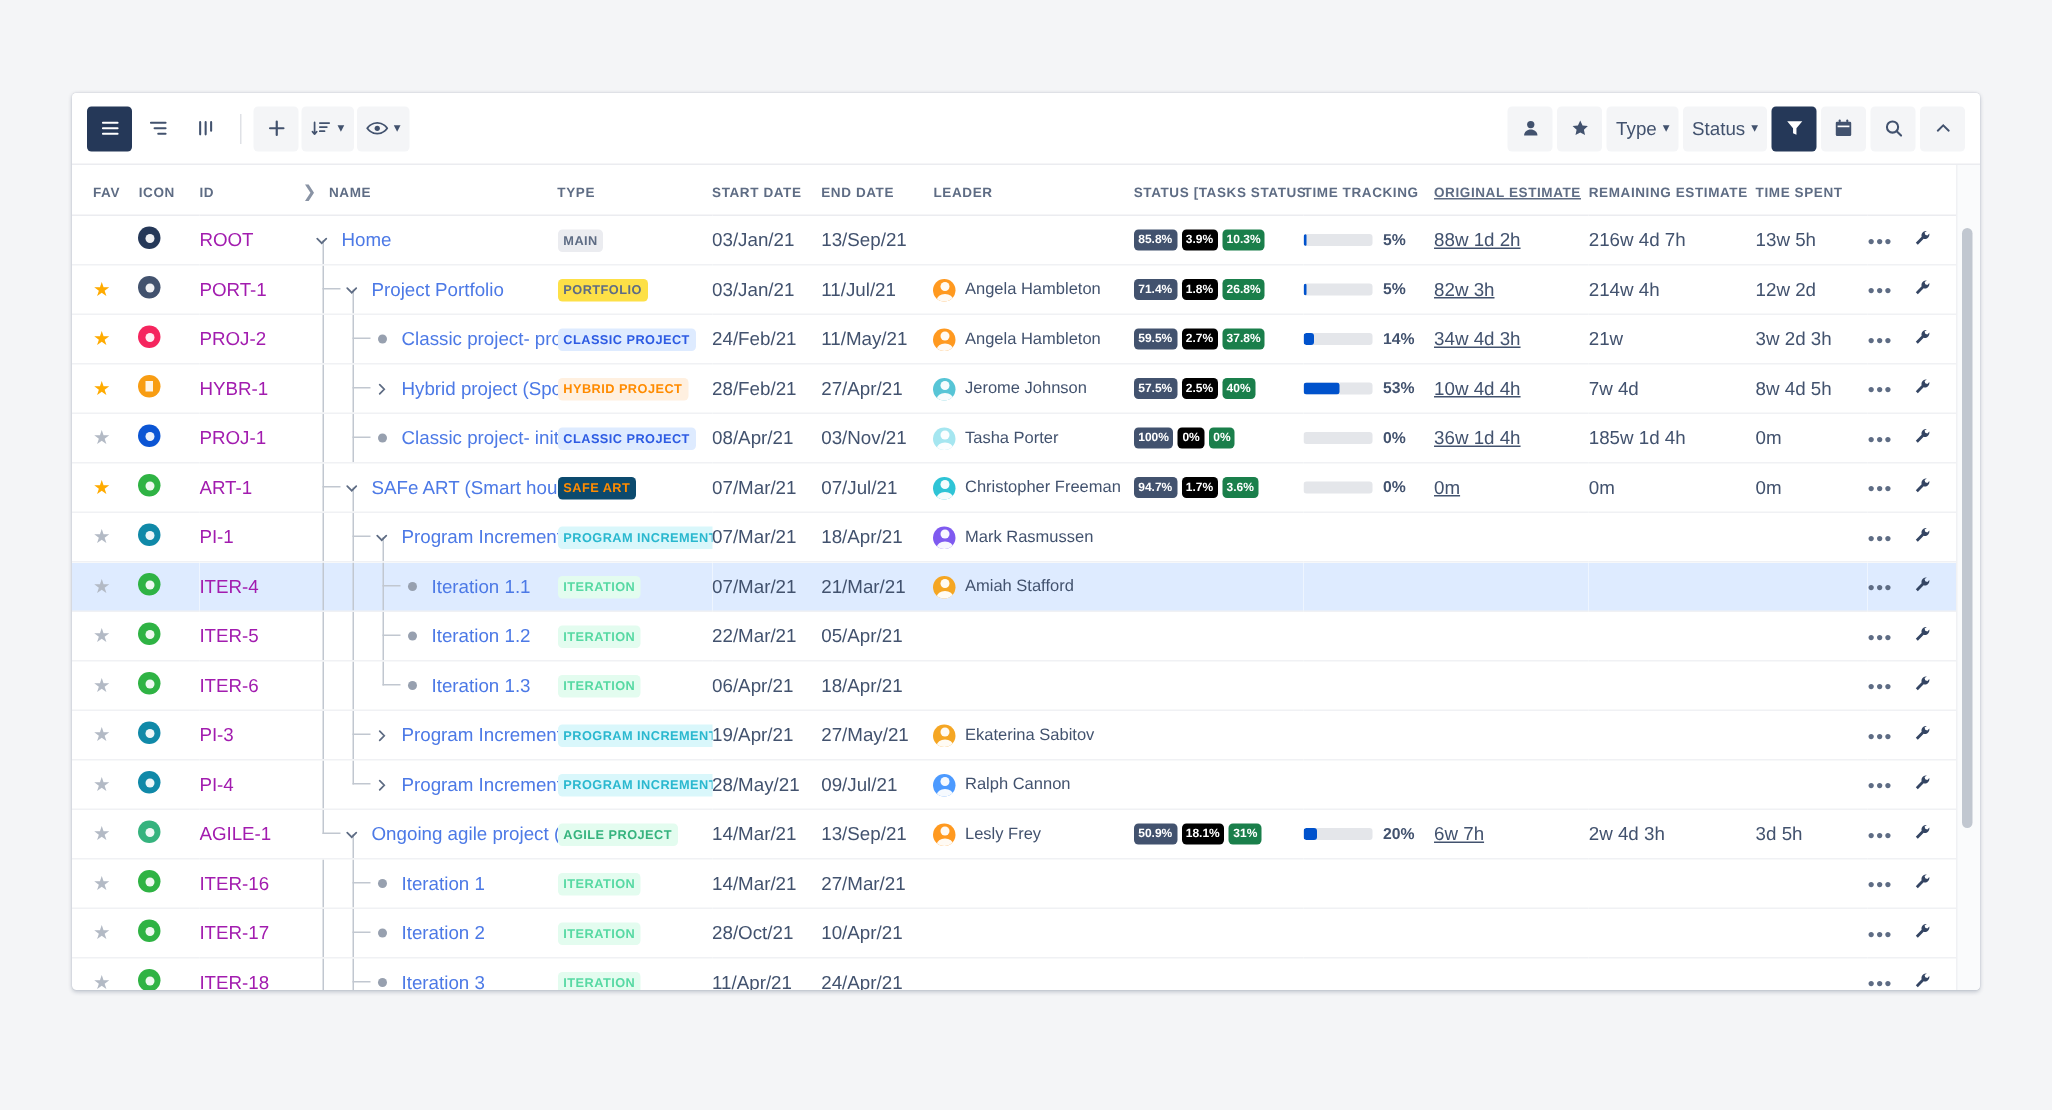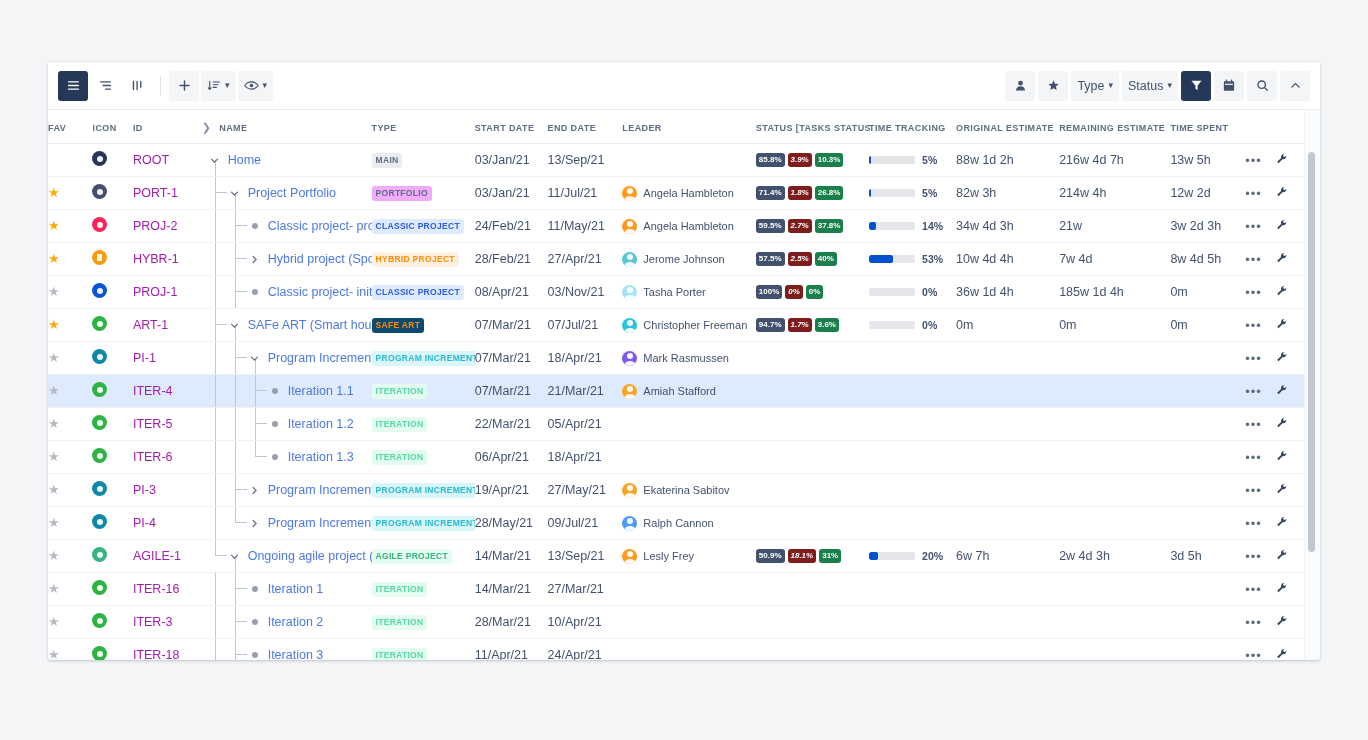--- a/index.html
+++ b/index.html
@@ -52,31 +52,31 @@
     white-space: nowrap; vertical-align: middle;
   }
   tbody td {
     border-bottom: 1px solid #f0f1f4; height: 32px;
     font-size: 12.5px; color: #42526e; vertical-align: middle;
     white-space: nowrap; overflow: hidden;
   }
   tr.sel td { background: #deebff; }
 
   
-  .c-fav   { width: 44px;  }
+  .c-fav   { width: 44px;  padding-left: 14px; }
   .c-icon  { width: 40px; }
   .c-id    { width: 68px; }
   .c-name  { width: 168px; }
   .c-type  { width: 102px; }
   .c-sd    { width: 72px; }
   .c-ed    { width: 74px; }
   .c-lead  { width: 132px; }
   .c-stat  { width: 112px; }
   .c-tt    { width: 86px; }
-  .c-oe    { width: 102px; }
+  .c-oe    { width: 102px; text-decoration: underline; }
   .c-re    { width: 110px; }
   .c-ts    { width: 74px; }
   .c-dots  { width: 30px; }
   .c-wr    { width: 30px; }
 
   
   .star { font-size: 13px; color: #b3bac5; cursor: pointer; line-height: 1; }
   .star.on { color: #ffab00; }
 
   
@@ -120,21 +120,21 @@
     white-space: nowrap;
   }
 
   
   .stats { display: flex; gap: 3px; align-items: flex-start; }
   .sbadge {
     font-size: 8px; font-weight: bold; color: #fff;
     padding: 2px 3px; border-radius: 3px; line-height: 1.25;
   }
   .s-grey { background: #42526e; }
-  .s-blue { background: #7f1d1d; font-style: italic; }
+  .s-blue { background: #000000; }
   .s-green { background: #1a7f4b; }
 
   
   .ttwrap { display: flex; align-items: center; gap: 7px; }
   .bar { width: 46px; height: 8px; background: #e4e6ea; border-radius: 2px; overflow: hidden; }
   .bar > i { display: block; height: 100%; background: #0052cc; border-radius: 2px; }
   .pct { font-size: 10.5px; font-weight: bold; color: #42526e; }
 
   
   .av {
@@ -370,21 +370,21 @@
                   <div class="nameinner" style="padding-left:26px">
                     <span class="toggle">
                       <svg width="11" height="11" viewBox="0 0 16 16" fill="none" stroke="#5e6c84" stroke-width="1.7" stroke-linecap="round">
                         <path d="M3.6 6L8 10.4 12.4 6"></path>
                       </svg>
                     </span>
                     <span class="nmlabel">Project Portfolio</span>
                   </div>
                 </div>
               </td>
-              <td class="c-type"><span class="pill" style="background:#f0abfc;color:#5e6c84">PORTFOLIO</span></td>
+              <td class="c-type"><span class="pill" style="background:#fde047;color:#5e6c84">PORTFOLIO</span></td>
               <td class="c-sd">03/Jan/21</td>
               <td class="c-ed">11/Jul/21</td>
               <td class="c-lead">
                 <span class="leadwrap">
                   <span class="av" style="background:#ff991f"></span>
                   <span class="leadname">Angela Hambleton</span>
                 </span>
               </td>
               <td class="c-stat">
                 <span class="stats">
@@ -903,36 +903,36 @@
               <td class="c-re"></td>
               <td class="c-ts"></td>
               <td class="c-dots"><span class="dots">•••</span></td>
               <td class="c-wr"><span class="wrench"><svg width="12" height="12" viewBox="0 0 16 16" fill="#344563">
                     <path d="M11.4 1.4a4 4 0 00-4.6 5.1L1.6 11.7l1.8 1.8 5.2-5.2a4 4 0 005-4.7L11.9 5.3 10 4.6 9.4 2.7z"></path>
                   </svg></span></td>
             </tr>
             <tr>
               <td class="c-fav"><span class="star">★</span></td>
               <td class="c-icon"><span class="ricon" style="background:#2fb344"></span></td>
-              <td class="c-id"><span class="idlink">ITER-3</span></td>
+              <td class="c-id"><span class="idlink">ITER-17</span></td>
               <td class="c-name">
                 <div class="namecell">
                   <span class="twig" style="left:13px;top:0px;height:32px;width:1px;background:#c1c7d0;"></span>
                   <span class="twig" style="left:33px;top:0px;height:32px;width:1px;background:#c1c7d0;"></span>
                   <span class="twig" style="left:33px;top:15px;height:1px;width:12px;background:#c1c7d0;"></span>
                   <div class="nameinner" style="padding-left:46px">
                     <span class="dotnode">
                       <i></i>
                     </span>
                     <span class="nmlabel">Iteration 2</span>
                   </div>
                 </div>
               </td>
               <td class="c-type"><span class="pill" style="background:#e3fcef;color:#57d9a3">ITERATION</span></td>
-              <td class="c-sd">28/Mar/21</td>
+              <td class="c-sd">28/Oct/21</td>
               <td class="c-ed">10/Apr/21</td>
               <td class="c-lead"></td>
               <td class="c-stat"></td>
               <td class="c-tt"></td>
               <td class="c-oe"></td>
               <td class="c-re"></td>
               <td class="c-ts"></td>
               <td class="c-dots"><span class="dots">•••</span></td>
               <td class="c-wr"><span class="wrench"><svg width="12" height="12" viewBox="0 0 16 16" fill="#344563">
                     <path d="M11.4 1.4a4 4 0 00-4.6 5.1L1.6 11.7l1.8 1.8 5.2-5.2a4 4 0 005-4.7L11.9 5.3 10 4.6 9.4 2.7z"></path>

